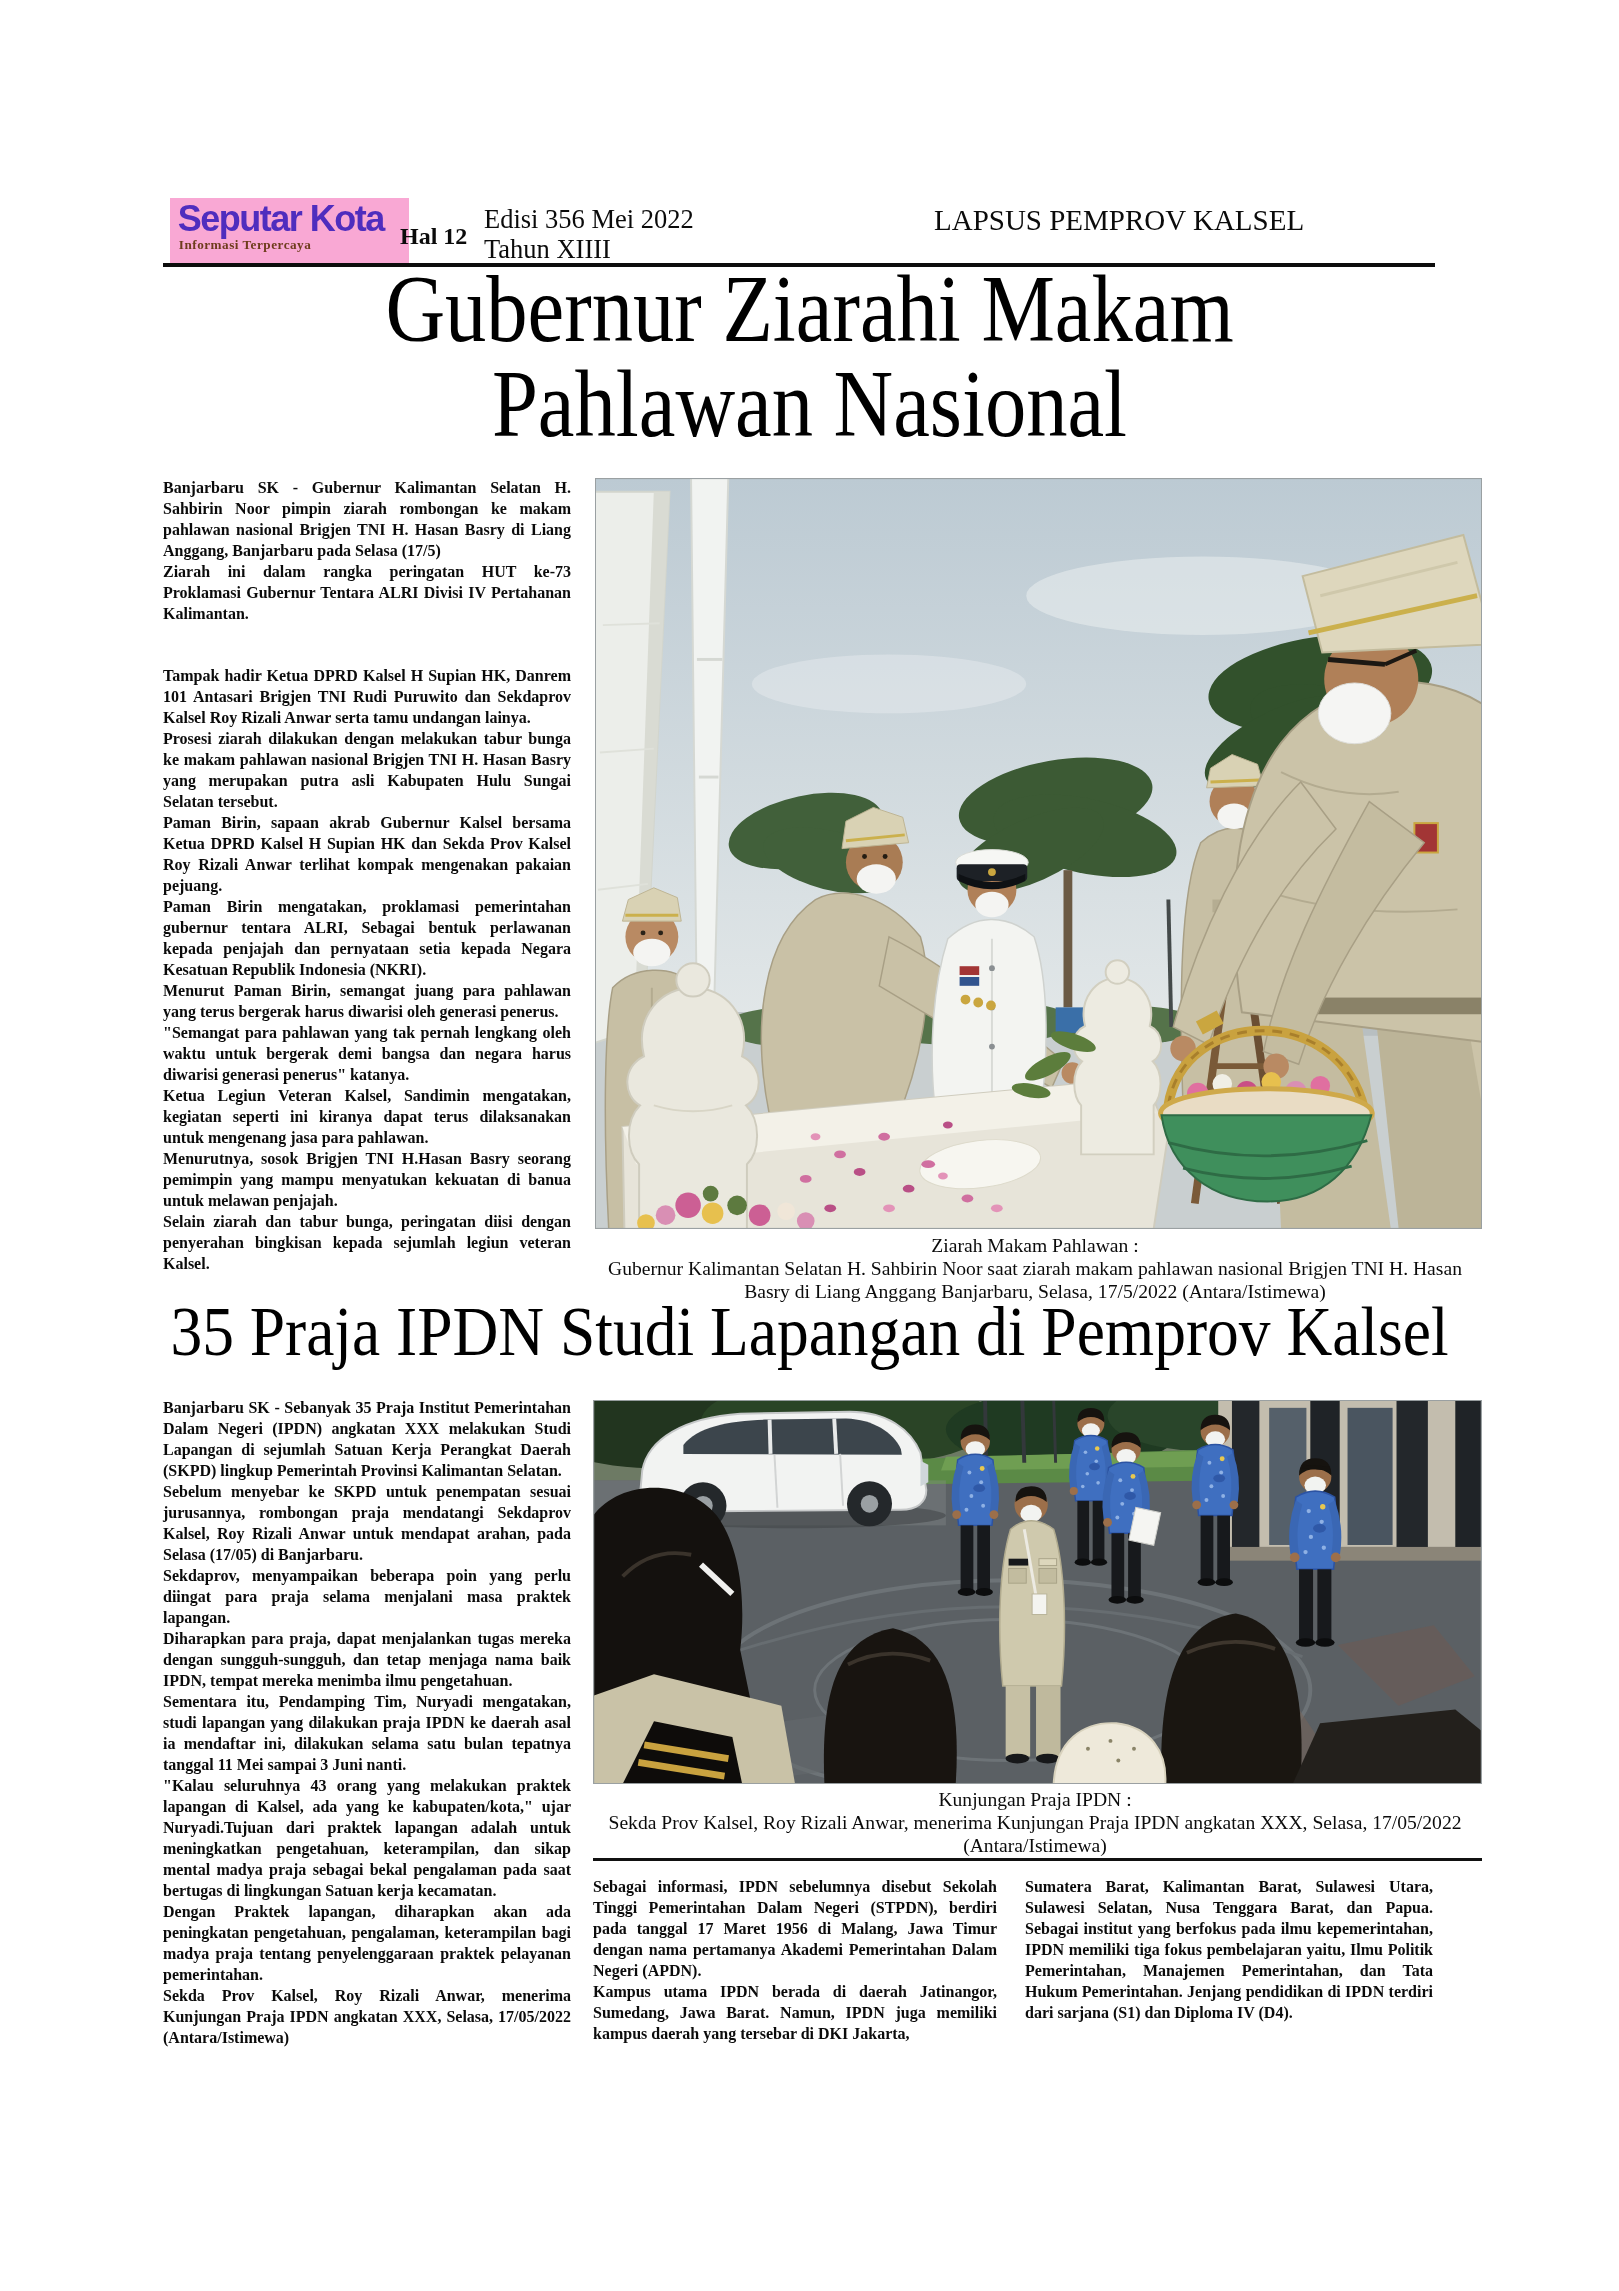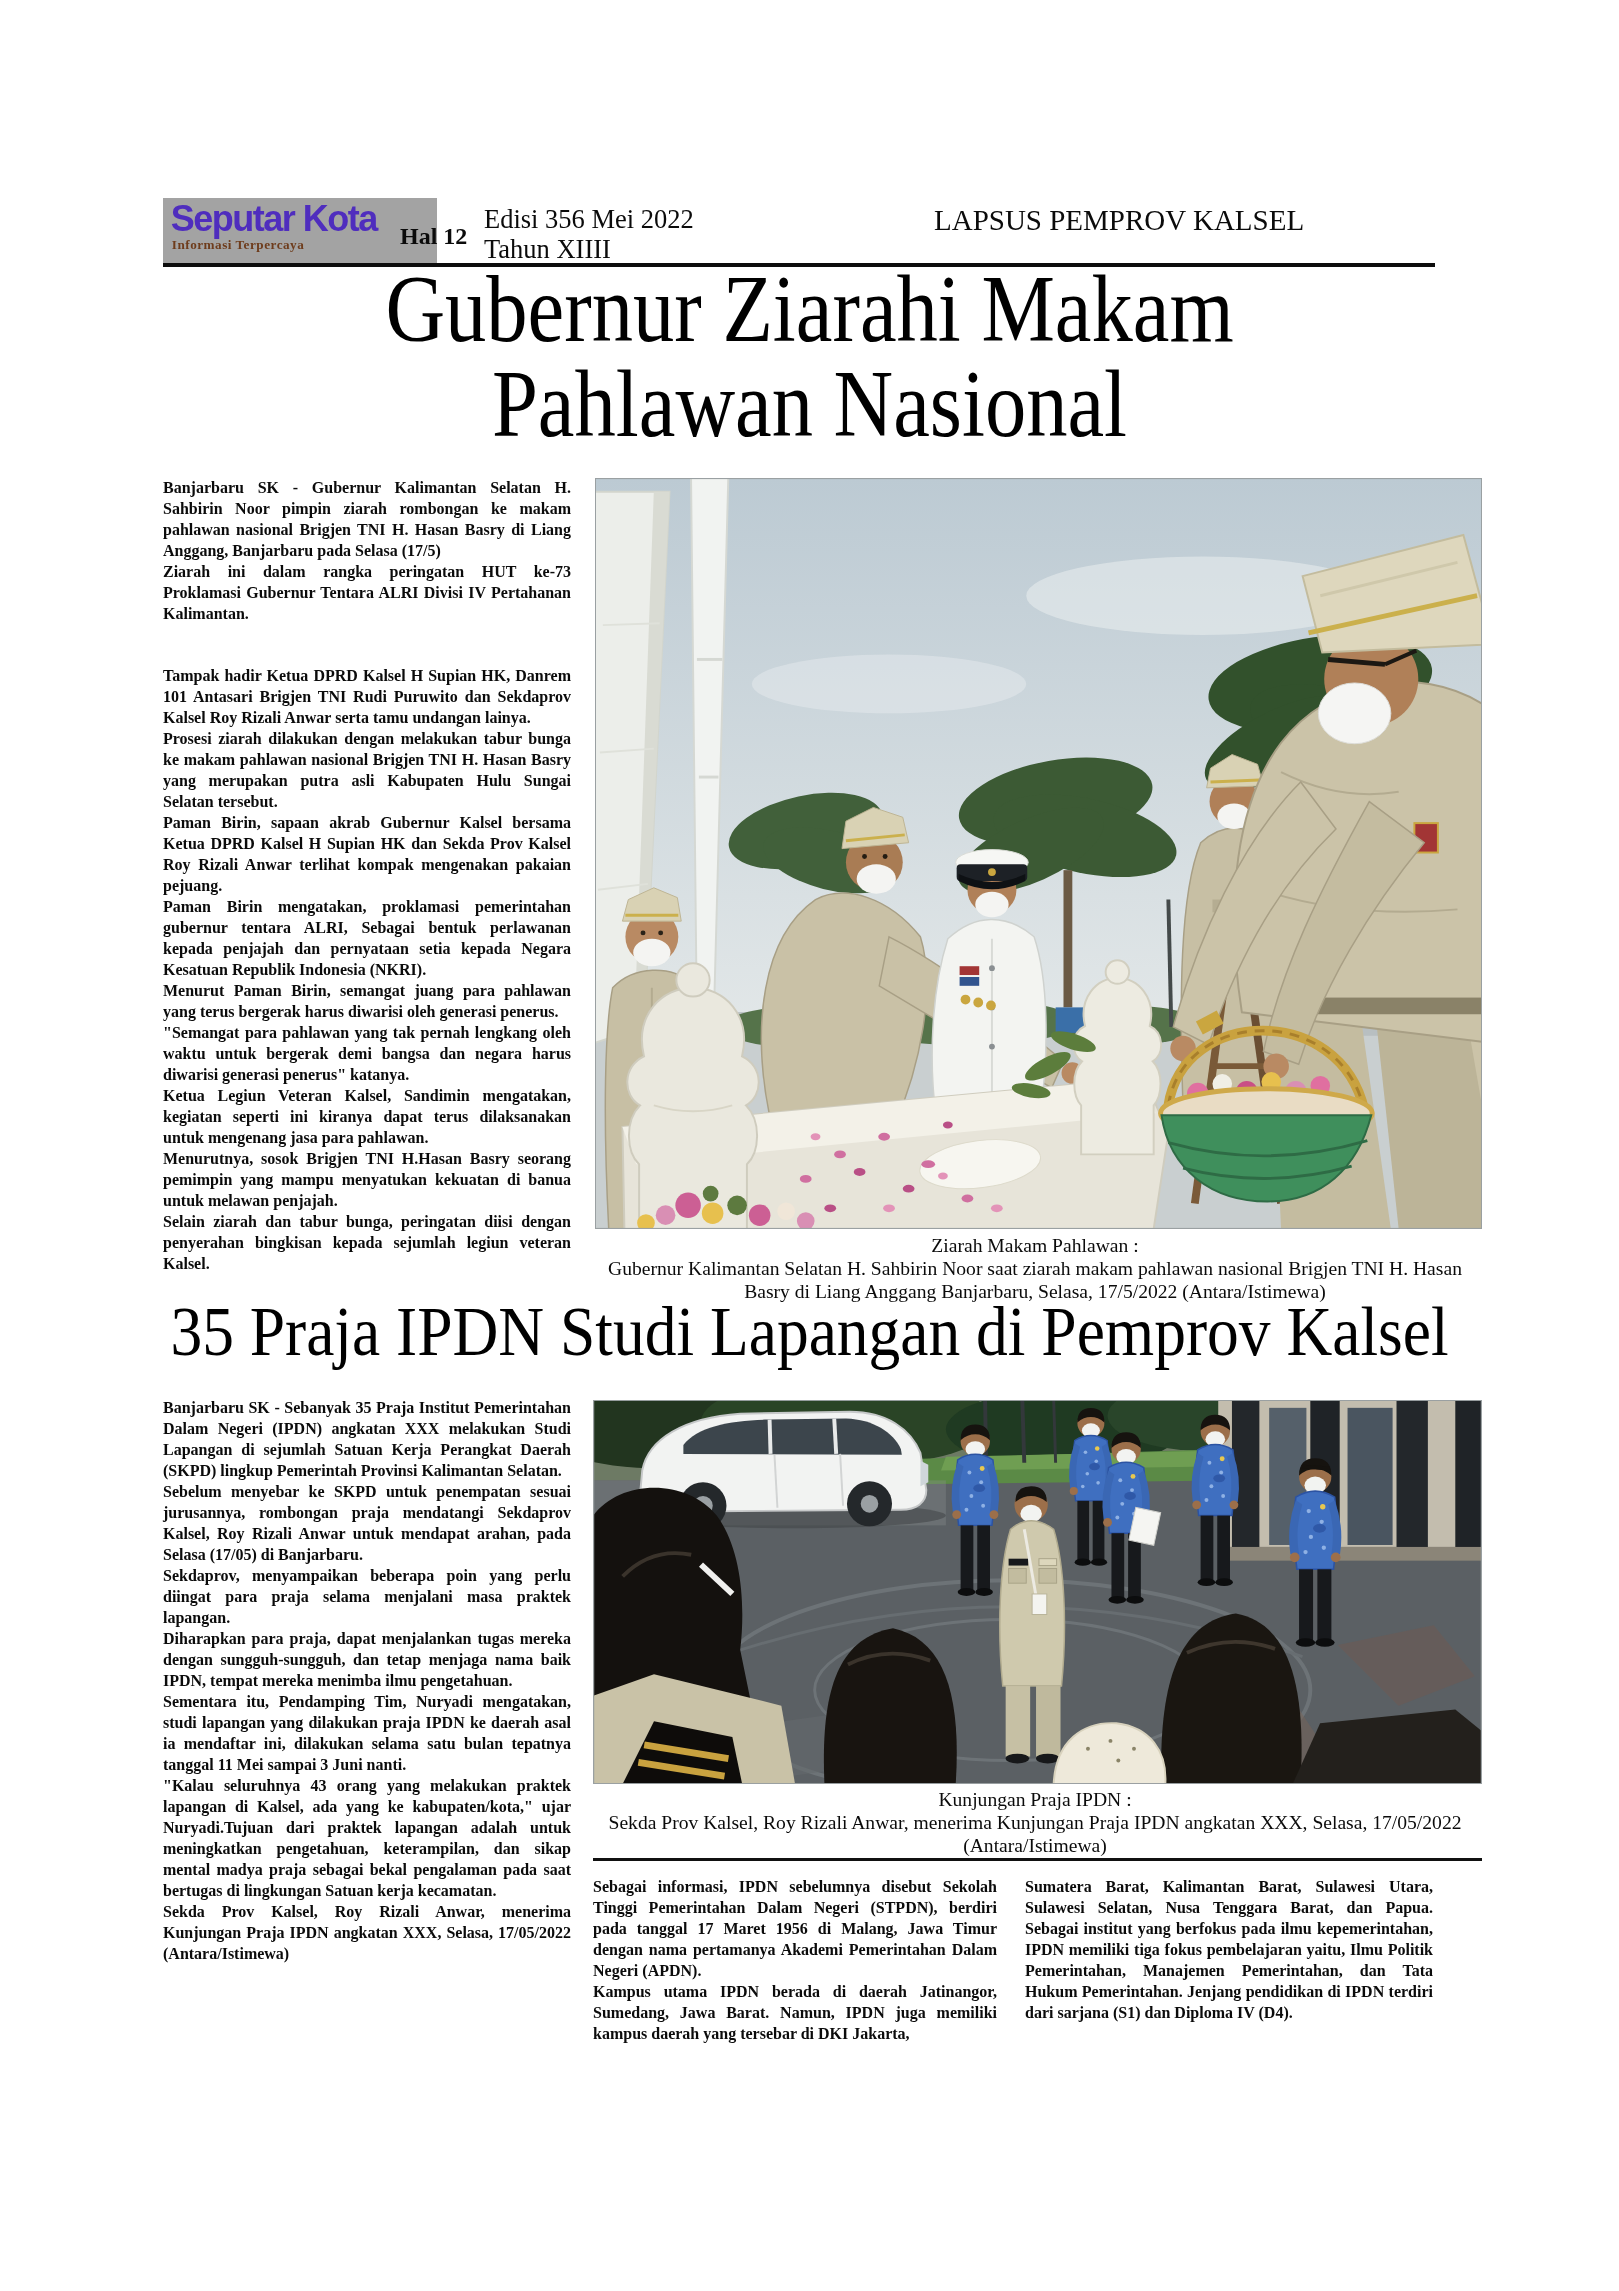--- a/index.html
+++ b/index.html
@@ -3,21 +3,21 @@
 <meta charset="utf-8">
 <style>
   html,body{margin:0;padding:0;}
   body{
     width:1619px;height:2292px;background:#ffffff;position:relative;
     font-family:"Liberation Serif", serif;color:#0b0b0b;overflow:hidden;
   }
   .abs{position:absolute;}
 
   
-  .logo-box{left:163px;top:198px;width:274px;height:65px;background:#a3a3a3;}
+  .logo-box{left:170px;top:198px;width:239px;height:65px;background:#f9a8d4;}
   .logo-title{
     font-family:"Liberation Sans", sans-serif;font-weight:bold;
     color:#4f2dbe;font-size:36px;letter-spacing:-1.5px;
     margin:2px 0 0 7.8px;line-height:37px;white-space:nowrap;
   }
   .logo-tagline{
     font-family:"Liberation Serif", serif;font-weight:bold;
     color:#6e3c1c;font-size:13.2px;margin:0 0 0 8.8px;letter-spacing:0.5px;white-space:nowrap;
   }
   .page-number{left:400px;top:223px;font-weight:bold;font-size:24px;white-space:nowrap;}
@@ -333,20 +333,21 @@
 
 <div class="abs headline2">35 Praja IPDN Studi Lapangan di Pemprov Kalsel</div>
 
 <div class="abs bodycol col-a2">
   <p>Banjarbaru SK  - Sebanyak 35 Praja Institut Pemerintahan Dalam Negeri (IPDN) angkatan XXX melakukan Studi Lapangan di sejumlah Satuan Kerja Perangkat Daerah (SKPD) lingkup Pemerintah Provinsi Kalimantan Selatan.</p>
   <p>Sebelum menyebar ke SKPD untuk penempatan sesuai jurusannya, rombongan praja mendatangi Sekdaprov Kalsel, Roy Rizali Anwar untuk mendapat arahan, pada Selasa (17/05) di Banjarbaru.</p>
   <p>Sekdaprov, menyampaikan beberapa poin yang perlu diingat para praja selama menjalani masa praktek lapangan.</p>
   <p>Diharapkan para praja, dapat menjalankan tugas mereka dengan sungguh-sungguh, dan tetap menjaga nama baik IPDN, tempat mereka menimba ilmu pengetahuan.</p>
   <p>Sementara itu, Pendamping Tim, Nuryadi mengatakan, studi lapangan yang dilakukan praja IPDN ke daerah asal ia mendaftar ini, dilakukan selama satu bulan tepatnya tanggal 11 Mei sampai 3 Juni nanti.</p>
   <p>"Kalau seluruhnya 43 orang yang melakukan praktek lapangan di Kalsel, ada yang ke kabupaten/kota," ujar Nuryadi.Tujuan dari praktek lapangan adalah untuk meningkatkan pengetahuan, keterampilan, dan sikap mental madya praja sebagai bekal pengalaman pada saat bertugas di lingkungan Satuan kerja kecamatan.</p>
+  <p>Dengan Praktek lapangan, diharapkan akan ada peningkatan pengetahuan, pengalaman, keterampilan bagi madya praja tentang penyelenggaraan praktek pelayanan pemerintahan.</p>
   <p>Sekda Prov Kalsel, Roy Rizali Anwar, menerima Kunjungan Praja IPDN angkatan XXX, Selasa, 17/05/2022 (Antara/Istimewa)</p>
 </div>
 
 <div class="abs photo2">
 <svg viewBox="0 0 907 392" xmlns="http://www.w3.org/2000/svg">
   <defs>
     <g id="batikman">
       <path d="M -15 3 Q -15 -14 0 -14 Q 15 -14 15 3 Q 8 -3 0 -3 Q -8 -3 -15 3 Z" fill="#16130f"></path>
       <circle cx="0" cy="2" r="15" fill="#9c6f4a"></circle>
       <path d="M -15 1 Q -15 -15 0 -15 Q 15 -15 15 1 Q 8 -5 0 -5 Q -8 -5 -15 1 Z" fill="#16130f"></path>

